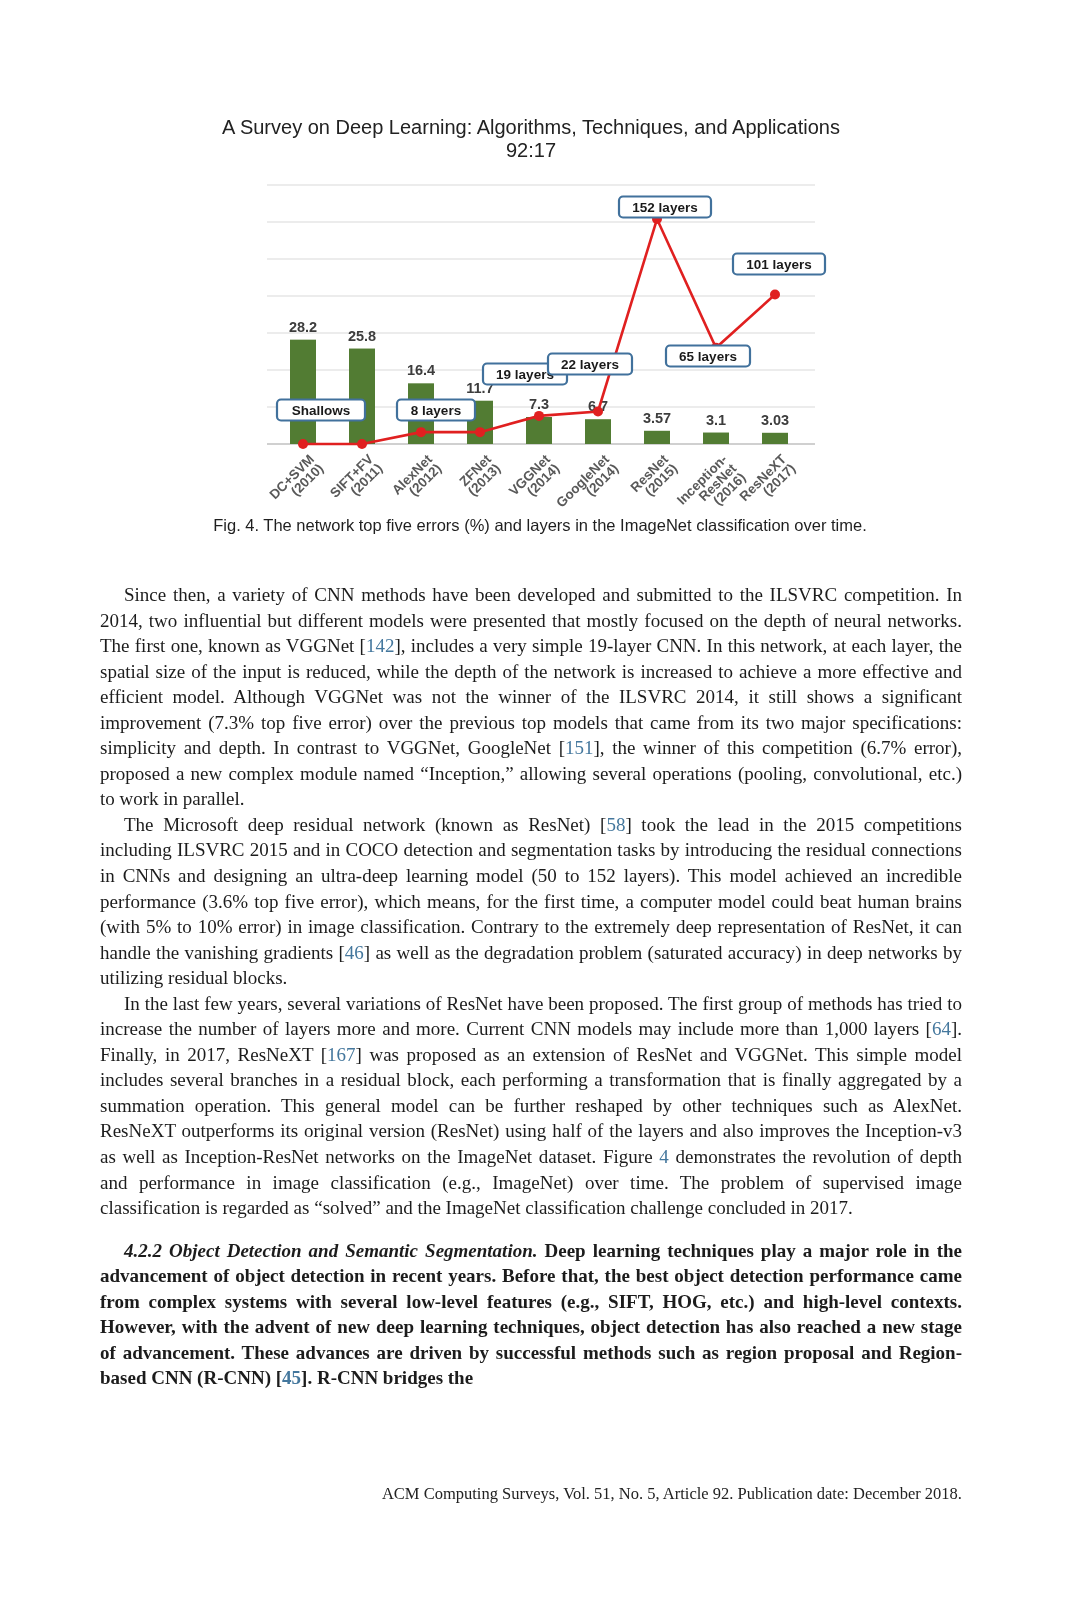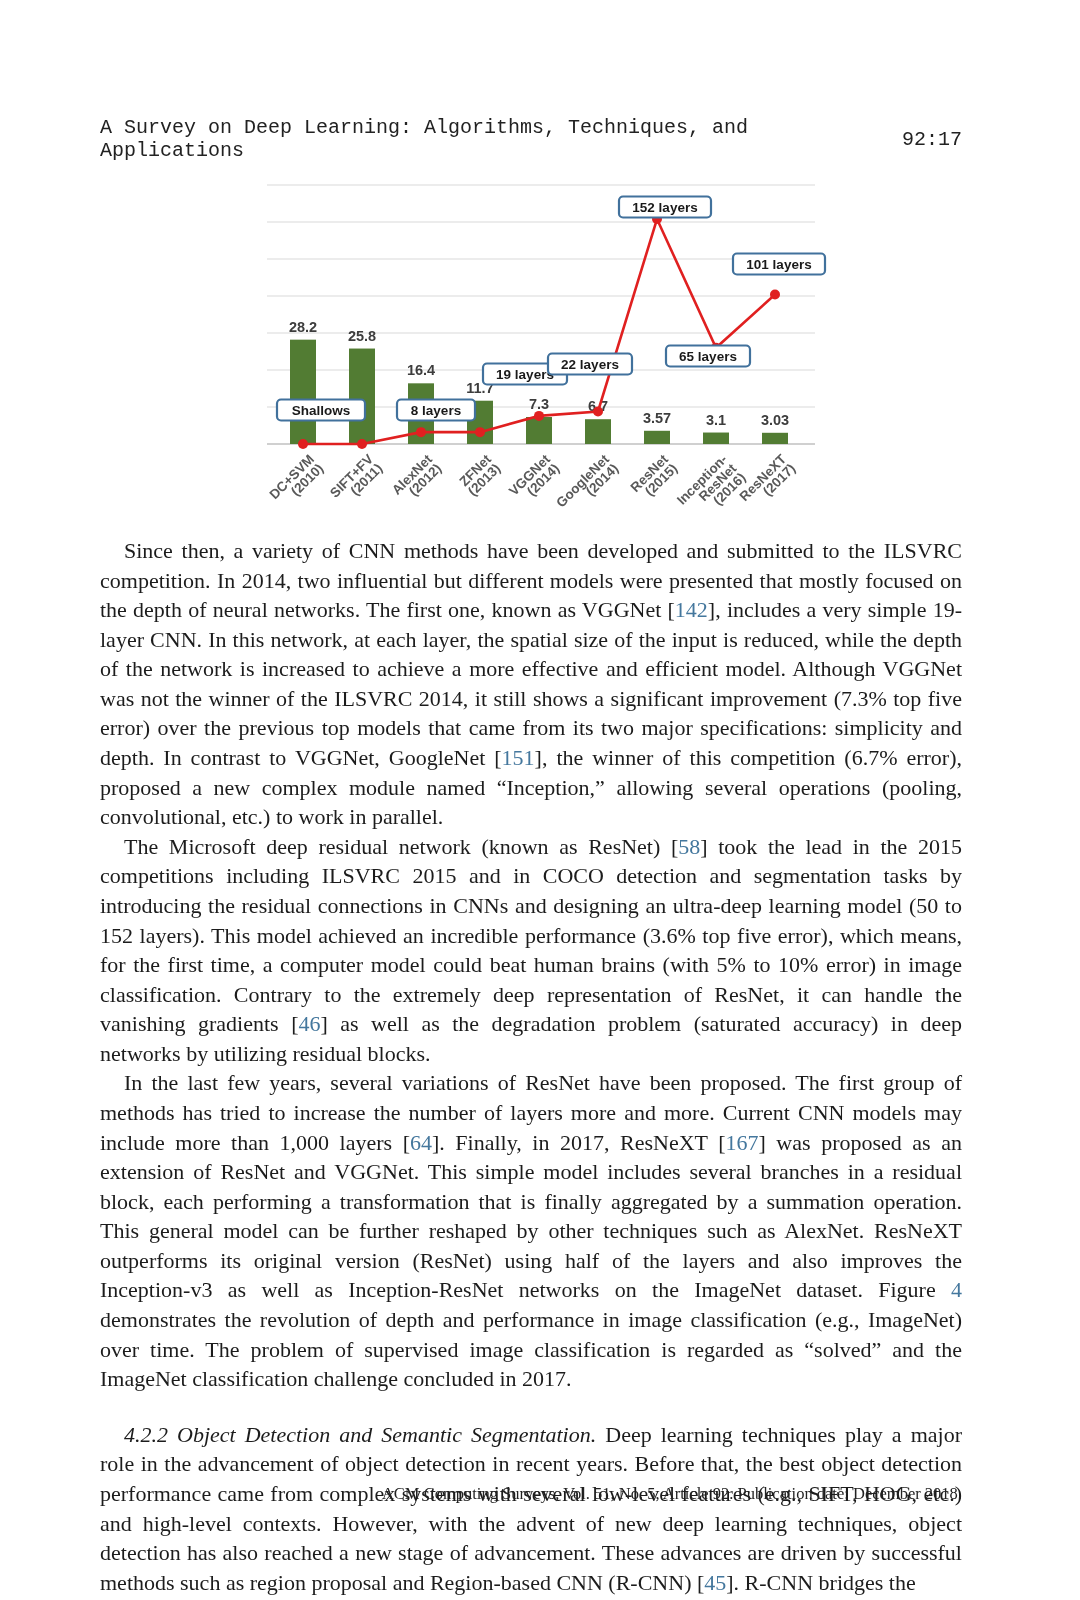--- a/index.html
+++ b/index.html
@@ -4,37 +4,37 @@
 <style>
   html,body{margin:0;padding:0;background:#ffffff;}
   .page{
     position:relative;width:1080px;height:1600px;background:#ffffff;overflow:hidden;
     font-family:"Liberation Serif", serif;color:#1c1c1c;
   }
   
   .running-header{
     position:absolute;left:100px;top:116px;width:862px;
     display:flex;justify-content:space-between;align-items:center;
-    font-family:Liberation Mono, monospace;font-size:20px;color:#222;
+    font-family:Liberation Sans, sans-serif;font-size:20px;color:#222;flex-direction:column;
   }
   
   .chart-wrap{position:absolute;left:253px;top:172px;width:575px;height:352px;}
   .chart-wrap svg{display:block;}
   
   .fig-caption{
     position:absolute;left:60px;top:516px;width:960px;text-align:center;
     font-family:"Liberation Sans", sans-serif;font-size:16.5px;color:#1f1f1f;
   }
   
   .body-col{
-    position:absolute;left:100px;top:536px;width:862px;
-    font-size:22px;line-height:1.345;text-align:justify;hyphens:auto;
+    position:absolute;left:100px;top:582px;width:862px;
+    font-size:19px;line-height:1.345;text-align:justify;hyphens:auto;
   }
   .body-col p{margin:0;text-indent:24px;}
-  .body-col p.section-start{margin-top:26px;}
+  .body-col p.section-start{margin-top:17px;font-weight:bold;}
   .cite{color:#44779d;}
   .ital{font-style:italic;}
   
   .page-footer{
     position:absolute;left:100px;top:1484px;width:862px;text-align:right;
     font-size:16.5px;color:#222;
   }
 </style>
 </head>
 <body>
@@ -103,20 +103,21 @@
         <text x="180" y="288" text-anchor="end" fill="#595959" font-family="&quot;Liberation Sans&quot;,sans-serif" font-size="13.5" font-weight="bold" transform="rotate(-45 180 288)"><tspan x="180" dy="0">AlexNet</tspan><tspan x="180" dy="13">(2012)</tspan></text>
         <text x="239" y="288" text-anchor="end" fill="#595959" font-family="&quot;Liberation Sans&quot;,sans-serif" font-size="13.5" font-weight="bold" transform="rotate(-45 239 288)"><tspan x="239" dy="0">ZFNet</tspan><tspan x="239" dy="13">(2013)</tspan></text>
         <text x="298" y="288" text-anchor="end" fill="#595959" font-family="&quot;Liberation Sans&quot;,sans-serif" font-size="13.5" font-weight="bold" transform="rotate(-45 298 288)"><tspan x="298" dy="0">VGGNet</tspan><tspan x="298" dy="13">(2014)</tspan></text>
         <text x="357" y="288" text-anchor="end" fill="#595959" font-family="&quot;Liberation Sans&quot;,sans-serif" font-size="13.5" font-weight="bold" transform="rotate(-45 357 288)"><tspan x="357" dy="0">GoogleNet</tspan><tspan x="357" dy="13">(2014)</tspan></text>
         <text x="416" y="288" text-anchor="end" fill="#595959" font-family="&quot;Liberation Sans&quot;,sans-serif" font-size="13.5" font-weight="bold" transform="rotate(-45 416 288)"><tspan x="416" dy="0">ResNet</tspan><tspan x="416" dy="13">(2015)</tspan></text>
         <text x="475" y="288" text-anchor="end" fill="#595959" font-family="&quot;Liberation Sans&quot;,sans-serif" font-size="13.5" font-weight="bold" transform="rotate(-45 475 288)"><tspan x="475" dy="0">Inception-</tspan><tspan x="475" dy="13">ResNet</tspan><tspan x="475" dy="13">(2016)</tspan></text>
         <text x="534" y="288" text-anchor="end" fill="#595959" font-family="&quot;Liberation Sans&quot;,sans-serif" font-size="13.5" font-weight="bold" transform="rotate(-45 534 288)"><tspan x="534" dy="0">ResNeXT</tspan><tspan x="534" dy="13">(2017)</tspan></text>
       </svg>
   </div>
 
+  <div class="fig-caption">Fig. 4.  The network top five errors (%) and layers in the ImageNet classification over time.</div>
 
   <div class="body-col" id="body-col">
       <p><span>Since then, a variety of CNN methods have been developed and submitted to the ILSVRC competition. In 2014, two influential but different models were presented that mostly focused on the depth of neural networks. The first one, known as VGGNet [</span><span class="cite">142</span><span>], includes a very simple 19-layer CNN. In this network, at each layer, the spatial size of the input is reduced, while the depth of the network is increased to achieve a more effective and efficient model. Although VGGNet was not the winner of the ILSVRC 2014, it still shows a significant improvement (7.3% top five error) over the previous top models that came from its two major specifications: simplicity and depth. In contrast to VGGNet, GoogleNet [</span><span class="cite">151</span><span>], the winner of this competition (6.7% error), proposed a new complex module named “Inception,” allowing several operations (pooling, convolutional, etc.) to work in parallel.</span></p>
       <p><span>The Microsoft deep residual network (known as ResNet) [</span><span class="cite">58</span><span>] took the lead in the 2015 competitions including ILSVRC 2015 and in COCO detection and segmentation tasks by introducing the residual connections in CNNs and designing an ultra-deep learning model (50 to 152 layers). This model achieved an incredible performance (3.6% top five error), which means, for the first time, a computer model could beat human brains (with 5% to 10% error) in image classification. Contrary to the extremely deep representation of ResNet, it can handle the vanishing gradients [</span><span class="cite">46</span><span>] as well as the degradation problem (saturated accuracy) in deep networks by utilizing residual blocks.</span></p>
       <p><span>In the last few years, several variations of ResNet have been proposed. The first group of methods has tried to increase the number of layers more and more. Current CNN models may include more than 1,000 layers [</span><span class="cite">64</span><span>]. Finally, in 2017, ResNeXT [</span><span class="cite">167</span><span>] was proposed as an extension of ResNet and VGGNet. This simple model includes several branches in a residual block, each performing a transformation that is finally aggregated by a summation operation. This general model can be further reshaped by other techniques such as AlexNet. ResNeXT outperforms its original version (ResNet) using half of the layers and also improves the Inception-v3 as well as Inception-ResNet networks on the ImageNet dataset. Figure </span><span class="cite">4</span><span> demonstrates the revolution of depth and performance in image classification (e.g., ImageNet) over time. The problem of supervised image classification is regarded as “solved” and the ImageNet classification challenge concluded in 2017.</span></p>
       <p class="section-start"><span class="ital">4.2.2   Object Detection and Semantic Segmentation.</span><span> Deep learning techniques play a major role in the advancement of object detection in recent years. Before that, the best object detection performance came from complex systems with several low-level features (e.g., SIFT, HOG, etc.) and high-level contexts. However, with the advent of new deep learning techniques, object detection has also reached a new stage of advancement. These advances are driven by successful methods such as region proposal and Region-based CNN (R-CNN) [</span><span class="cite">45</span><span>]. R-CNN bridges the</span></p>
     </div>
 
   <div class="page-footer">ACM Computing Surveys, Vol. 51, No. 5, Article 92. Publication date: December 2018.</div>
 

